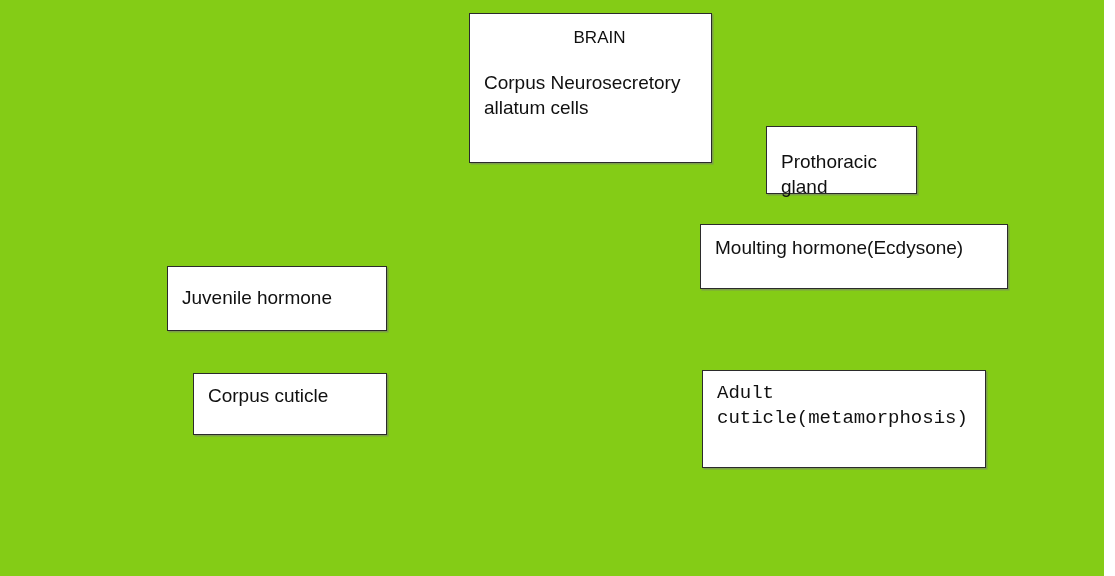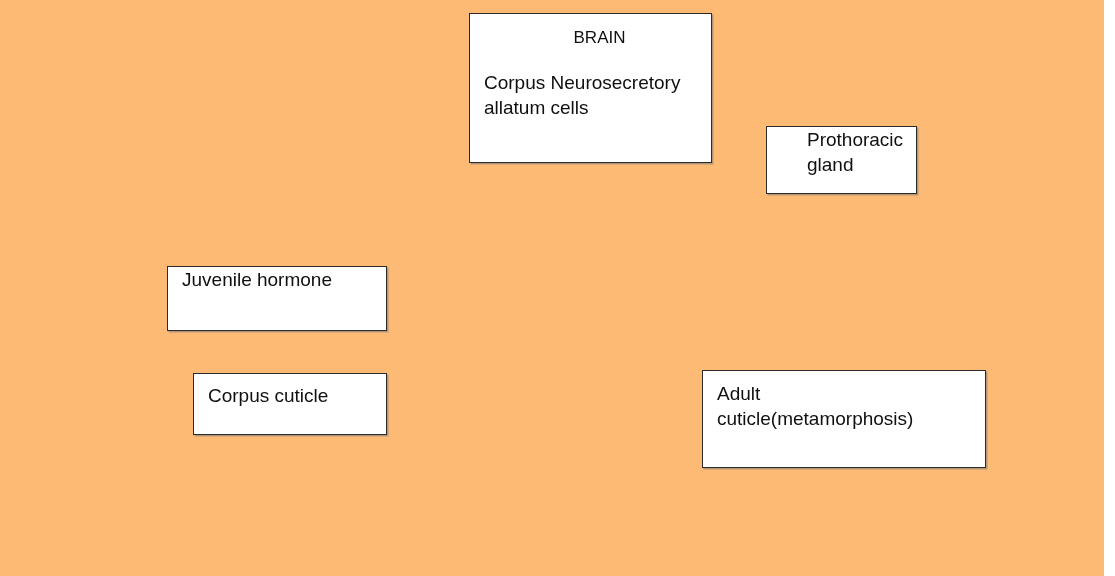--- a/index.html
+++ b/index.html
@@ -9,21 +9,21 @@
     background: #ffffff;
   }
   body {
     font-family: "Liberation Sans", sans-serif;
     color: #000000;
   }
   #canvas {
     position: relative;
     width: 1104px;
     height: 576px;
-    background: #fdba74;
+    background: #84cc16;
     overflow: hidden;
   }
   .node {
     position: absolute;
     box-sizing: border-box;
     background: #ffffff;
     border: 1.4px solid #2b2b2b;
     box-shadow: 1.5px 1.5px 0 0 rgba(120,120,120,0.55);
   }
   .node .txt {
@@ -44,42 +44,45 @@
     text-align: center;
     font-size: 17px;
     line-height: 22px;
     color: #101010;
     padding-left: 18px;
     box-sizing: border-box;
   }
   #node-brain .body {
     top: 56px;
   }
-  #node-prothoracic .txt { top: 0; margin-left: 26px; }
+  #node-prothoracic .txt { top: 22px; }
   #node-moulting .txt    { top: 10px; }
-  #node-juvenile .txt    { top: 0; }
+  #node-juvenile .txt    { top: 18px; }
   #node-larval .txt      { top: 9px; }
-  #node-adult .txt       { top: 10px; }
+  #node-adult .txt       { top: 10px; font-family: Liberation Mono, monospace; }
 </style>
 </head>
 <body>
 
 <div id="canvas">
 
   <div class="node" id="node-brain" style="left:469px; top:13px; width:243px; height:150px;">
     <div class="title">BRAIN</div>
     <div class="txt body">Corpus Neurosecretory
 allatum cells</div>
   </div>
 
   <div class="node" id="node-prothoracic" style="left:766px; top:126px; width:151px; height:68px;">
     <div class="txt">Prothoracic
 gland</div>
   </div>
 
+  <div class="node" id="node-moulting" style="left:700px; top:224px; width:308px; height:65px;">
+    <div class="txt">Moulting hormone(Ecdysone)</div>
+  </div>
 
   <div class="node" id="node-juvenile" style="left:167px; top:266px; width:220px; height:65px;">
     <div class="txt">Juvenile hormone</div>
   </div>
 
   <div class="node" id="node-larval" style="left:193px; top:373px; width:194px; height:62px;">
     <div class="txt">Corpus cuticle</div>
   </div>
 
   <div class="node" id="node-adult" style="left:702px; top:370px; width:284px; height:98px;">

